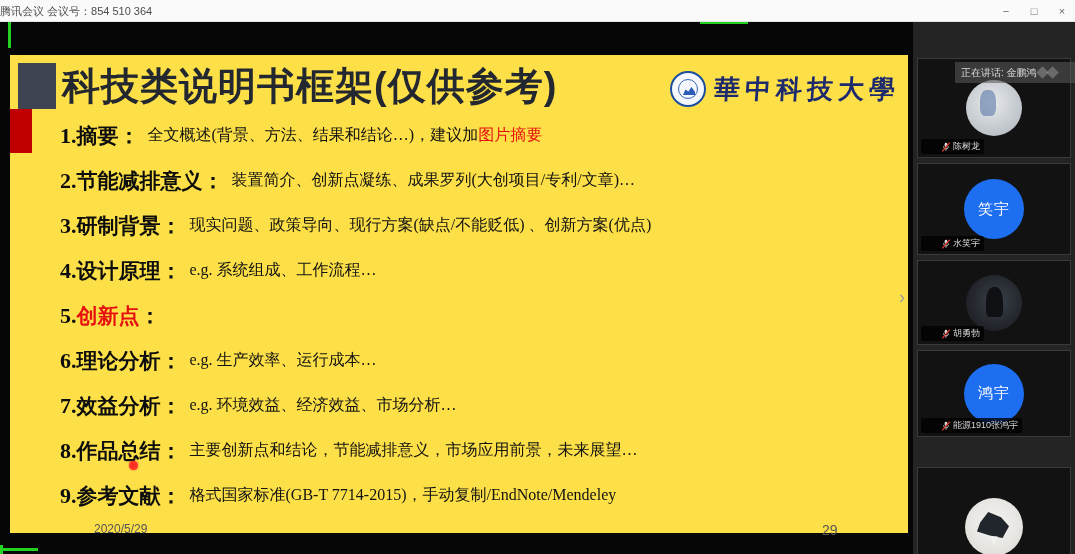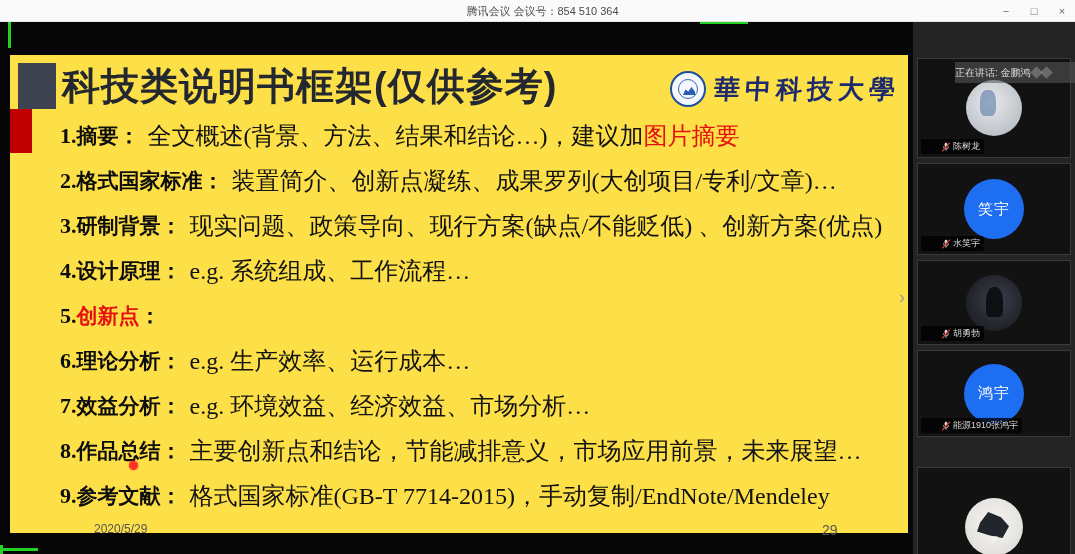--- a/index.html
+++ b/index.html
@@ -1,21 +1,21 @@
 <!DOCTYPE html>
 <html><head>
 <meta charset="utf-8">
 <style>
   * { margin:0; padding:0; box-sizing:border-box; }
   html,body { width:1075px; height:554px; }
   body { position:relative; background:#000; font-family:"Liberation Sans", sans-serif; overflow:hidden; }
 
   
   .titlebar { position:absolute; left:0; top:0; width:1075px; height:22px; background:#fafafa; border-bottom:1px solid #e4e4e4; }
-  .titlebar .wtitle { position:absolute; left:0; right:0; top:0; height:22px; line-height:22px; text-align:center; font-size:11px; color:#4c4c4c;padding-left:10px; }
+  .titlebar .wtitle { position:absolute; left:0; right:0; top:0; height:22px; line-height:22px; font-size:11px; color:#4c4c4c; }
   .wcontrols { position:absolute; right:6px; top:0; height:22px; display:flex; align-items:center; gap:14px; }
   .wbtn { font-size:11px; color:#6a6a6a; line-height:22px; width:14px; text-align:center; cursor:default; }
 
   
   .stage { position:absolute; left:0; top:22px; width:913px; height:532px; background:#060606; }
 
   
   .green { position:absolute; background:#23d223; }
 
   
@@ -28,21 +28,21 @@
   .uni-emblem { width:36px; height:36px; border-radius:50%; border:2px solid #1c4fa0; background:#f4f7fc; position:relative; }
   .uni-emblem::before { content:""; position:absolute; left:6px; top:6px; right:6px; bottom:6px; border-radius:50%; border:1px solid #3a66b5; }
   .uni-emblem::after { content:""; position:absolute; left:11px; top:14px; width:12px; height:8px; background:#2a5cb8; clip-path:polygon(0 100%,20% 30%,45% 55%,70% 0,100% 60%,100% 100%); }
   .uni-name { font-family:"Liberation Serif", serif; font-weight:bold; font-size:26px; color:#1e2a6e; letter-spacing:5px; transform:skewX(-4deg); white-space:nowrap; }
 
   .list { position:absolute; left:50px; top:58px; width:840px; }
   .line { height:45px; display:flex; align-items:center; white-space:nowrap; }
   .num  { font-family:"Liberation Serif", serif; font-weight:bold; font-size:22px; color:#0d0d0d; }
   .head { font-size:21px; font-weight:bold; color:#0d0d0d; }
   .colon{ font-size:21px; font-weight:bold; color:#0d0d0d; margin-right:8px; }
-  .btxt { font-family:"Liberation Serif", serif; font-size:24px; color:#121212; }
+  .btxt { font-family:"Liberation Serif", serif; font-size:16px; color:#121212; }
   .red  { color:#e60f0f; }
 
   .laser { position:absolute; left:119px; top:406px; width:9px; height:9px; border-radius:50%; background:#ff3020; box-shadow:0 0 3px #ff5040 inset, 0 0 2px rgba(255,60,40,.8); }
 
   .slide-date { position:absolute; left:84px; top:467px; font-size:12px; color:#555; }
   .slide-page { position:absolute; left:812px; top:467px; font-size:14px; color:#555; }
 
   .collapse { position:absolute; left:899px; top:288px; color:#9a9a9a; font-size:18px; line-height:18px; }
 
   
@@ -58,21 +58,21 @@
   .av-light { width:56px; height:56px; background:radial-gradient(circle at 45% 40%, #e8eaec 0%, #c7ccd1 55%, #aab2b9 100%); }
   .av-light::after { content:""; position:absolute; left:14px; top:10px; width:16px; height:26px; background:#4a6fa0; opacity:.55; border-radius:40% 40% 30% 30%; }
   .av-dark { width:56px; height:56px; background:radial-gradient(circle at 55% 45%, #3a3f49 0%, #23262c 60%, #15171b 100%); }
   .av-dark::after { content:""; position:absolute; left:20px; top:12px; width:17px; height:30px; background:#0f1013; border-radius:45% 45% 20% 20%; }
   .av-ink { width:58px; height:58px; background:radial-gradient(circle at 50% 45%, #f4f4f2 0%, #e8e6e2 55%, #d8d5d0 100%); }
   .av-ink::after { content:""; position:absolute; left:12px; top:14px; width:32px; height:26px; background:#20262c; clip-path:polygon(10% 40%,35% 0,75% 20%,100% 55%,80% 100%,40% 90%,0 75%); }
   .namebar { position:absolute; left:3px; bottom:3px; background:rgba(0,0,0,.78); border-radius:2px; padding:1px 4px 1px 20px; display:flex; align-items:center; gap:2px; max-width:146px; }
   .namebar .pname { color:#d8d8d8; font-size:9px; white-space:nowrap; overflow:hidden; text-overflow:ellipsis; }
   .micicon { width:10px; height:10px; flex:0 0 10px; }
 
-  .speaking { position:absolute; right:0; top:40px; height:21px; width:120px; background:rgba(88,88,88,.58); display:flex; align-items:center; gap:4px; }
+  .speaking { position:absolute; right:0; top:40px; height:21px; width:120px; background:rgba(88,88,88,.58); display:flex; align-items:center; padding-left:6px; gap:4px; }
   .speaking .stxt { color:#dcdcdc; font-size:10px; white-space:nowrap; }
   .wm { width:9px; height:9px; background:#9a9a9a; opacity:.5; transform:rotate(45deg); margin-left:-3px; }
 
   .down-arrow { position:absolute; left:50%; bottom:8px; transform:translateX(-50%); color:#f2f2f2; font-size:13px; line-height:13px; }
 </style>
 </head>
 <body>
 
 <div class="titlebar">
   <div class="wtitle">腾讯会议 会议号：854 510 364</div>
@@ -106,21 +106,21 @@
     <div class="line">
       <span class="num">1.</span>
         <span class="head">摘要</span>
         <span class="head red"></span>
         <span class="colon">：</span>
         <span class="btxt">全文概述(背景、方法、结果和结论…)，建议加</span>
         <span class="btxt red">图片摘要</span>
     </div>
     <div class="line">
       <span class="num">2.</span>
-        <span class="head">格式国家标准</span>
+        <span class="head">节能减排意义</span>
         <span class="head red"></span>
         <span class="colon">：</span>
         <span class="btxt">装置简介、创新点凝练、成果罗列(大创项目/专利/文章)…</span>
         <span class="btxt red"></span>
     </div>
     <div class="line">
       <span class="num">3.</span>
         <span class="head">研制背景</span>
         <span class="head red"></span>
         <span class="colon">：</span>

